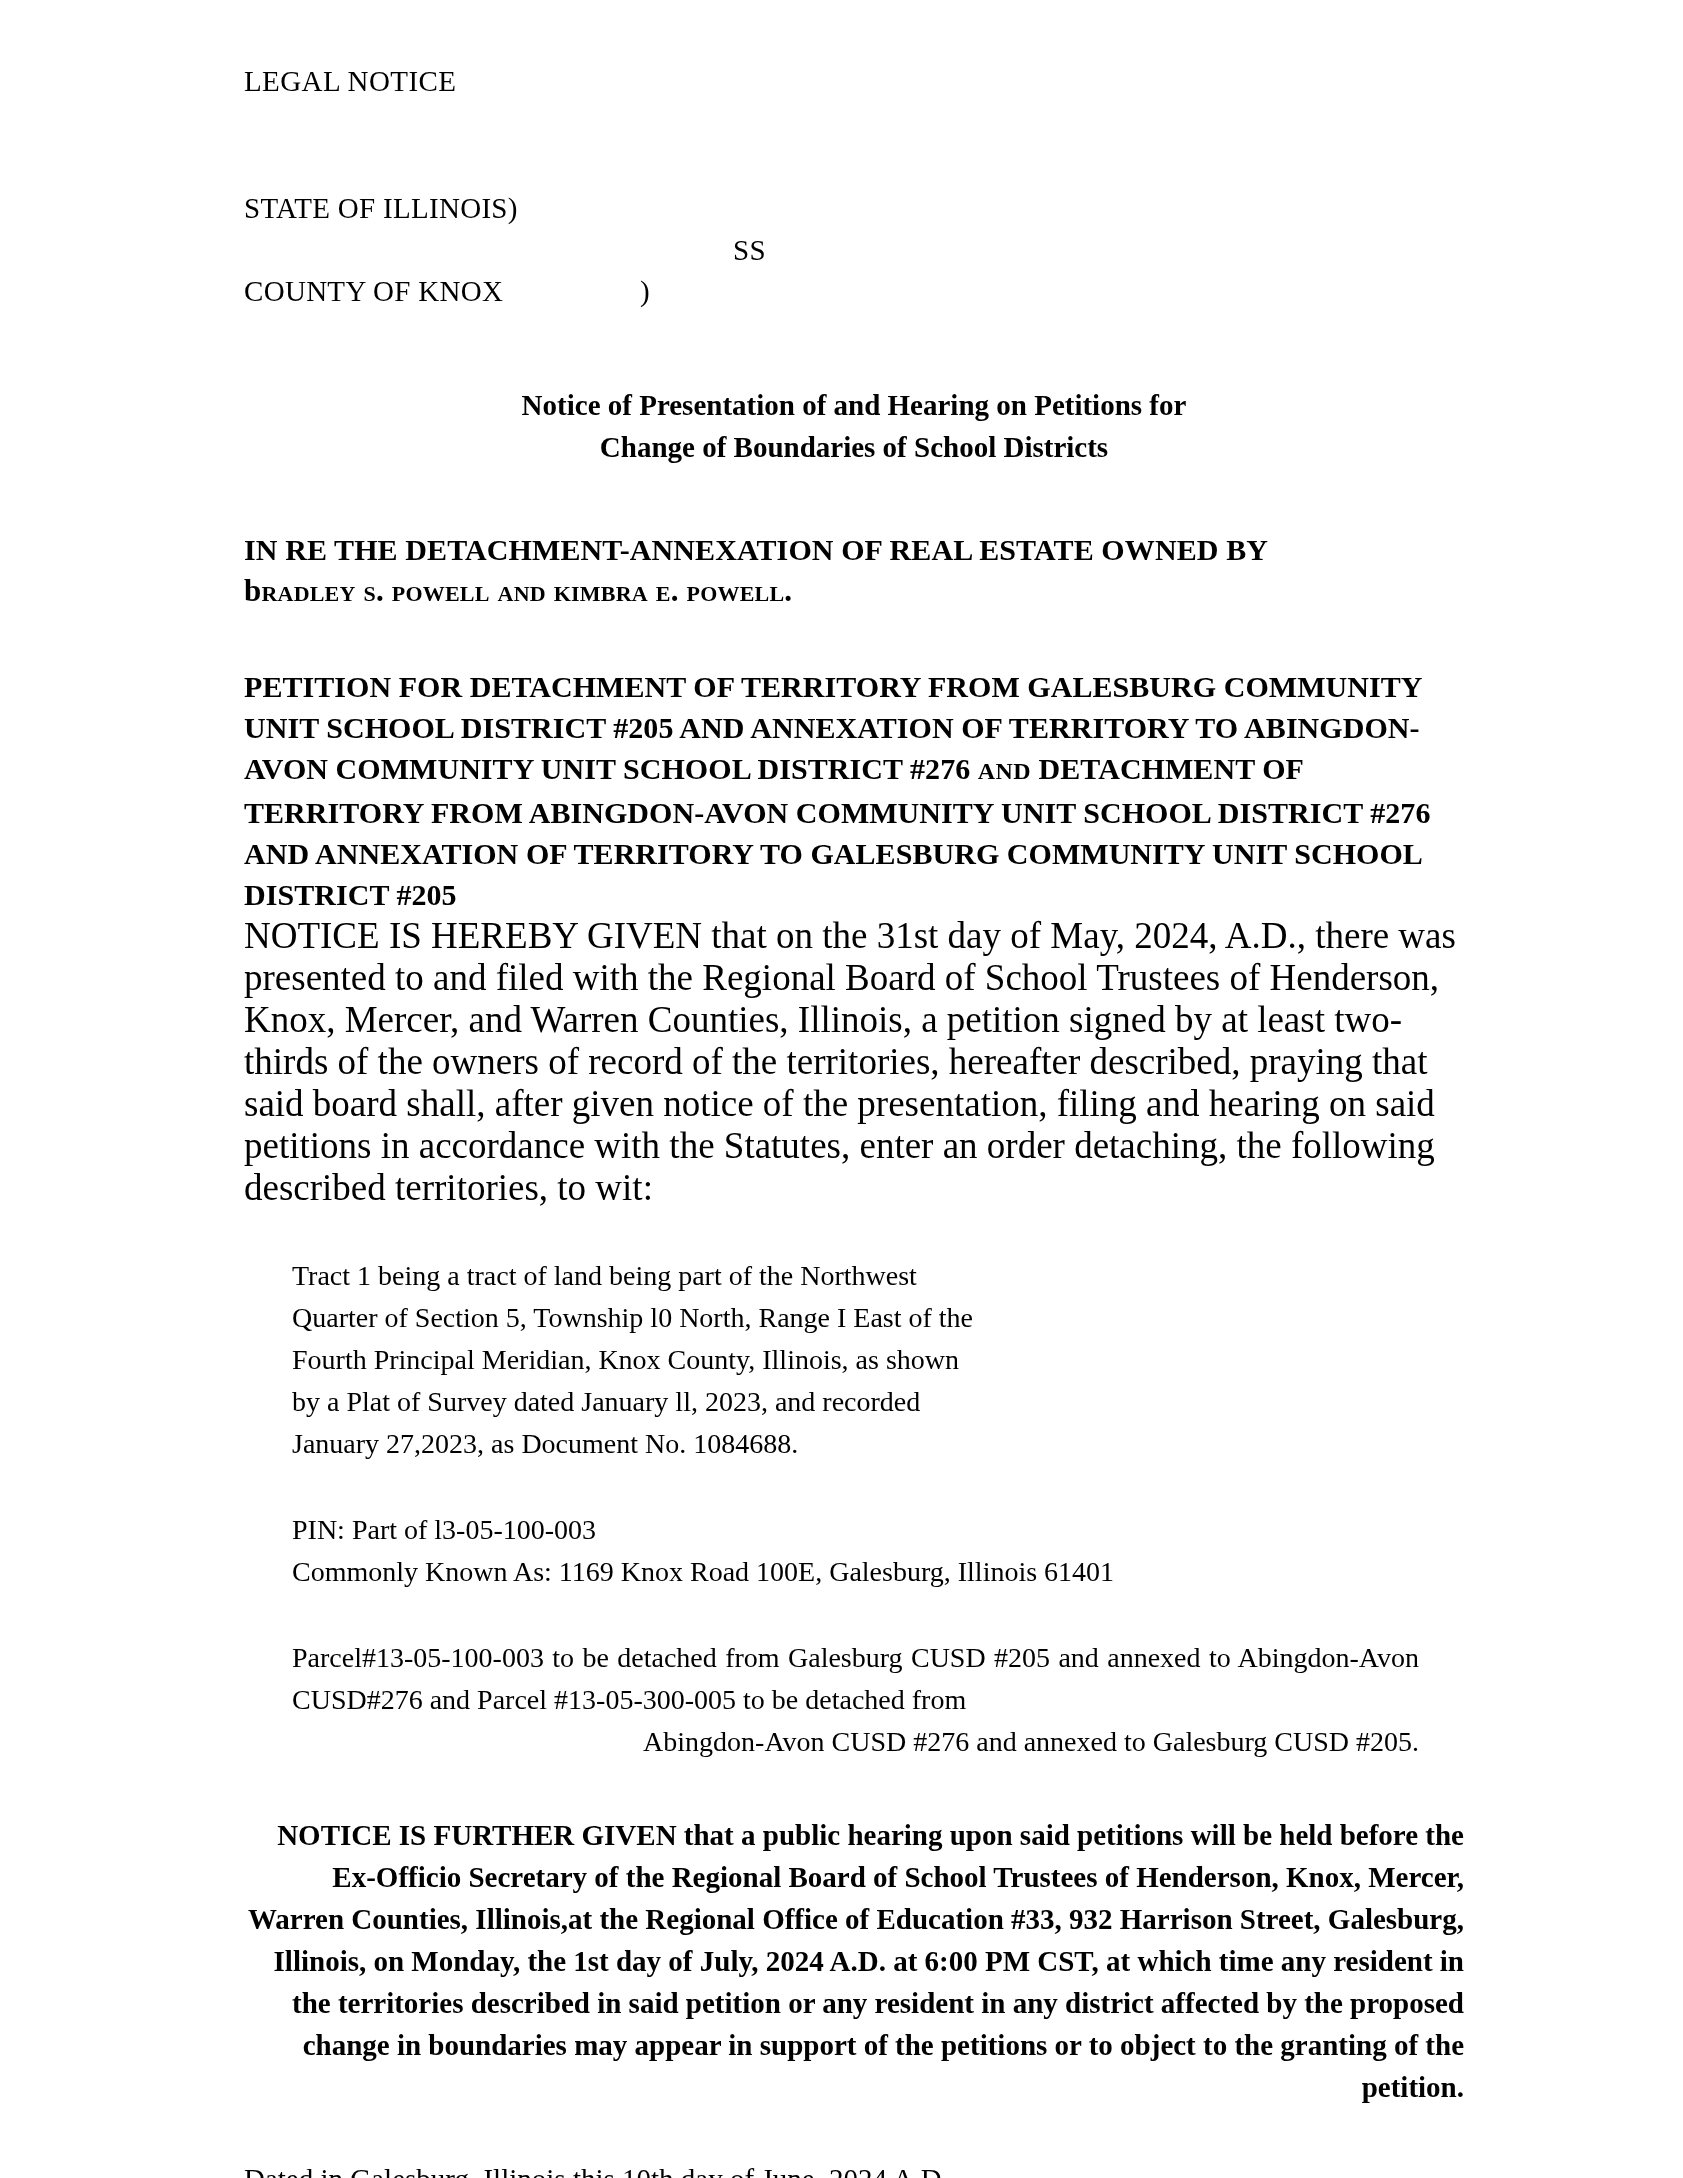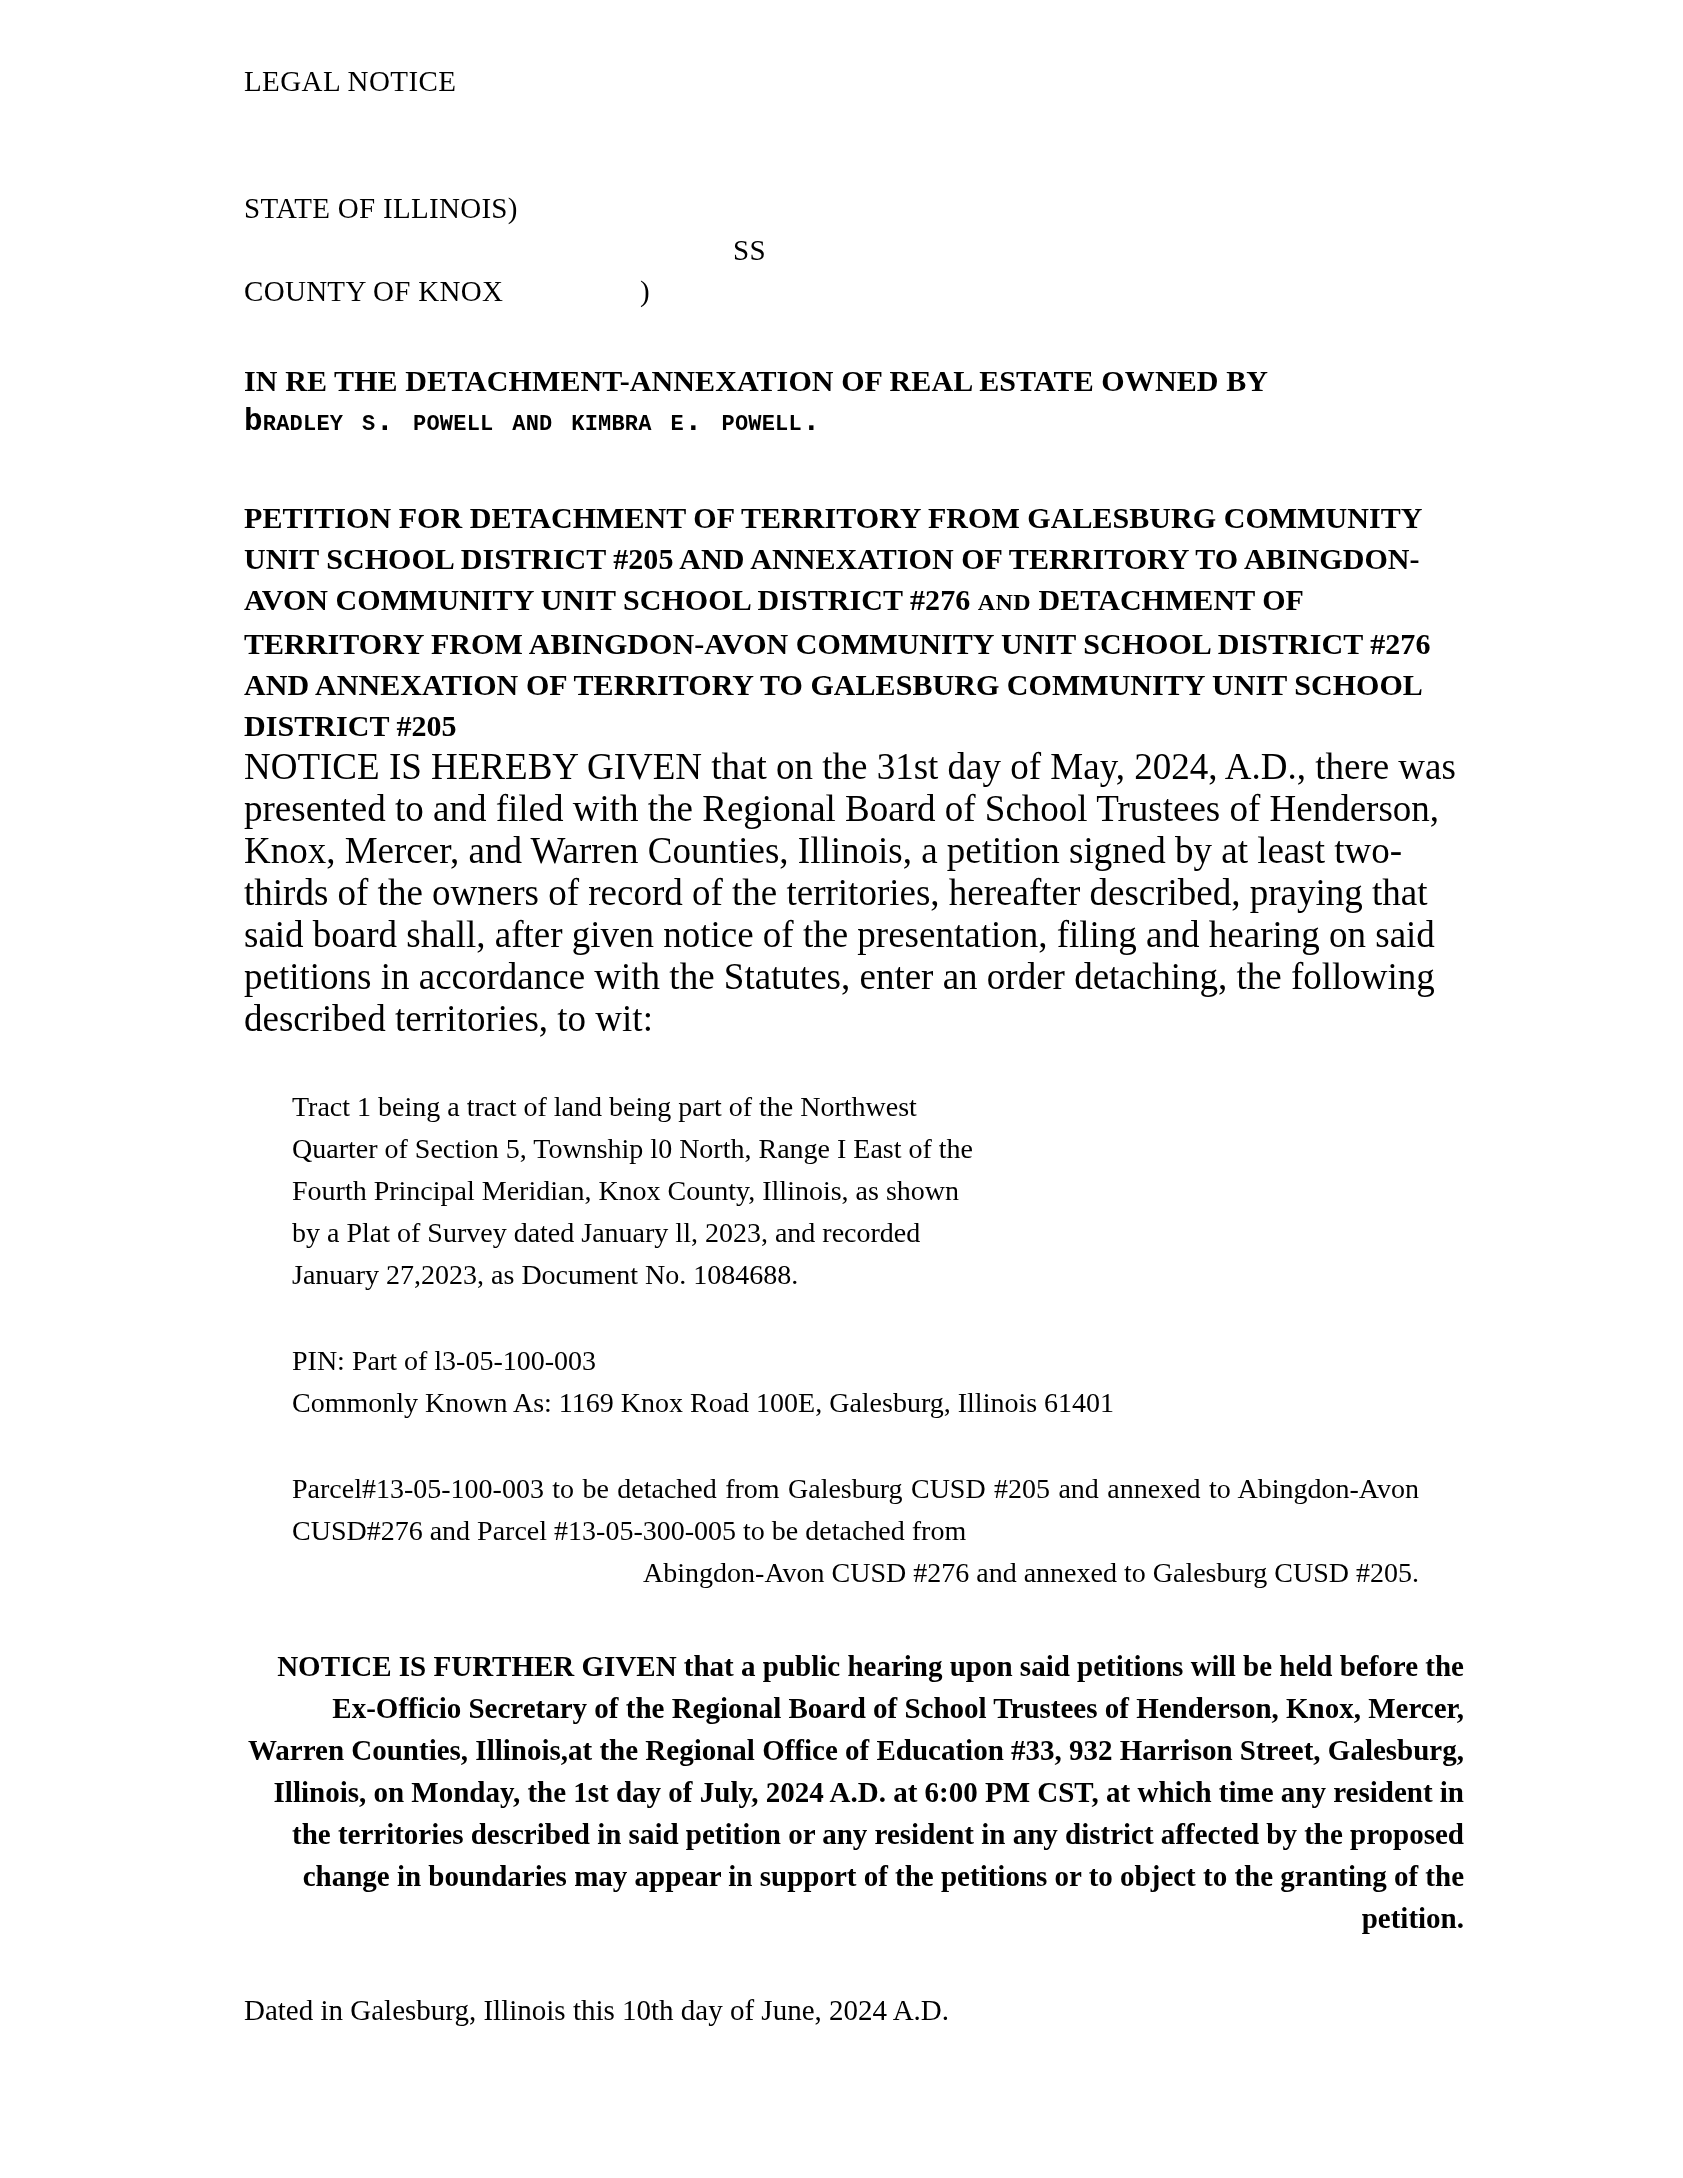--- a/index.html
+++ b/index.html
@@ -69,21 +69,20 @@
     font-weight: bold;
     font-size: 30px;
     line-height: 41px;
     letter-spacing: 0.1px;
   }
   .inre .l2 {
     font-variant: small-caps;
     text-transform: lowercase;
     font-size: 31px;
     letter-spacing: 0.2px;
-    font-family: Liberation Mono, monospace;
   }
   .inre .l2::first-letter { font-variant: normal; }
 
   .petition {
     margin-top: 55px;
     font-weight: bold;
     font-size: 30px;
     line-height: 41px;
     letter-spacing: 0.05px;
   }
@@ -144,20 +143,24 @@
 
     <div class="legal-notice">LEGAL NOTICE</div>
 
     <div class="venue">
       <span class="state">STATE OF ILLINOIS)</span>
       <span class="ss">SS</span>
       <span class="county">COUNTY OF KNOX</span>
       <span class="cparen">)</span>
     </div>
 
+    <div class="title-block">
+      <div>Notice of Presentation of and Hearing on Petitions for</div>
+      <div>Change of Boundaries of School Districts</div>
+    </div>
 
     <div class="inre">
       <div>IN RE THE DETACHMENT-ANNEXATION OF REAL ESTATE OWNED BY</div>
       <div class="l2">Bradley S. Powell and Kimbra E. Powell.</div>
     </div>
 
     <div class="petition">
       <span>PETITION FOR DETACHMENT OF TERRITORY FROM GALESBURG COMMUNITY UNIT SCHOOL DISTRICT #205 AND ANNEXATION OF TERRITORY TO ABINGDON-AVON COMMUNITY UNIT SCHOOL DISTRICT #276 </span><span class="sc">AND</span><span> DETACHMENT OF TERRITORY FROM ABINGDON-AVON COMMUNITY UNIT SCHOOL DISTRICT #276 AND ANNEXATION OF TERRITORY TO  GALESBURG COMMUNITY UNIT SCHOOL DISTRICT #205</span>
     </div>
 

